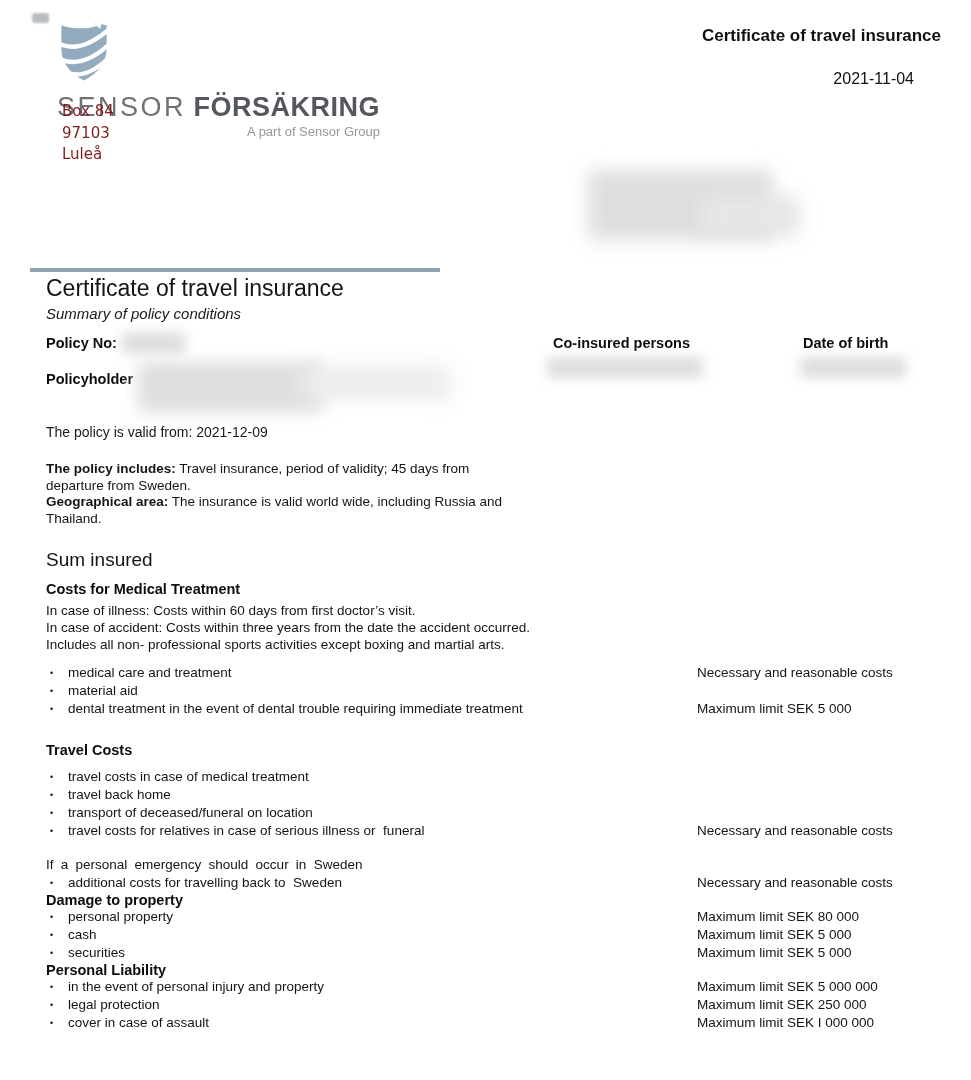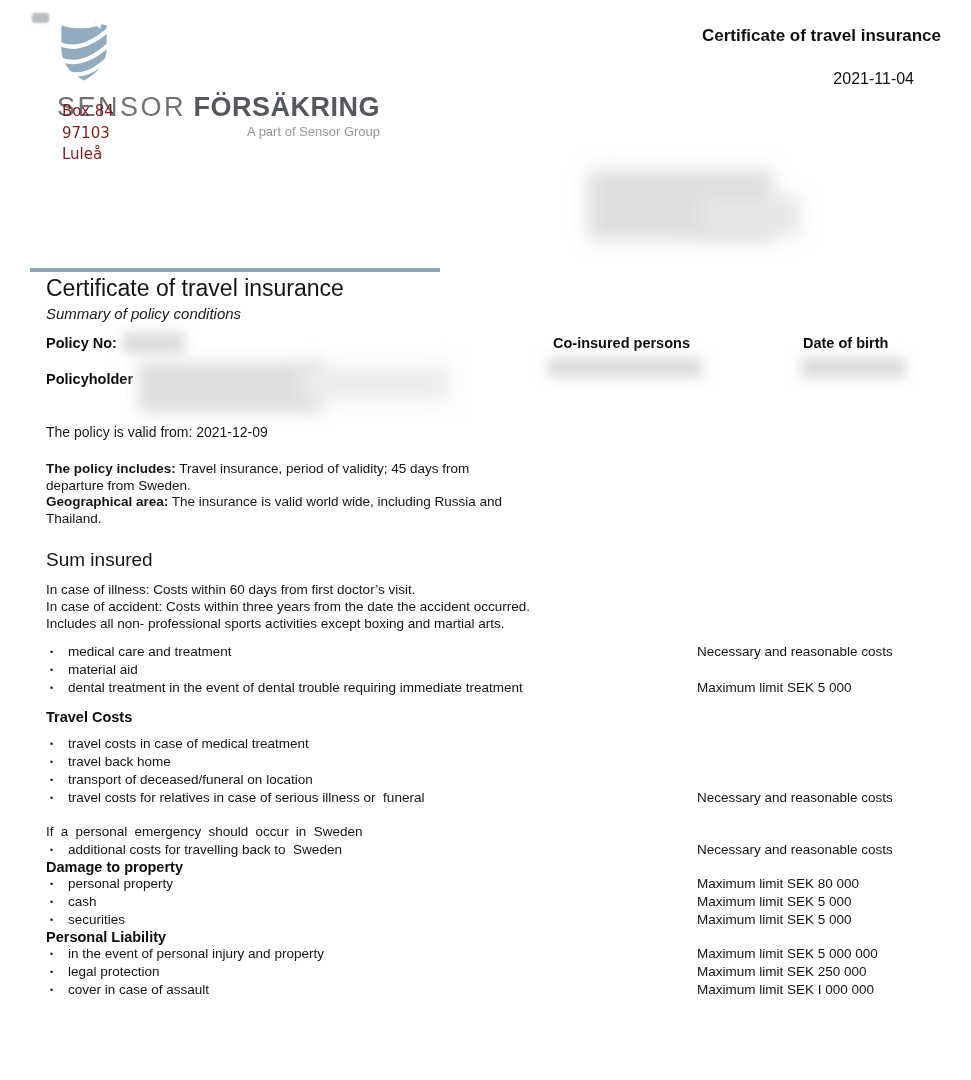--- a/index.html
+++ b/index.html
@@ -64,21 +64,21 @@
   .sum-heading { font-size:19px; font-weight:400; color:#141414; margin-bottom:10px; }
   .group-title { font-size:14.5px; font-weight:700; color:#0d0d0d; }
   .intro-line { font-size:13.5px; line-height:17px; color:#141414; }
   .intro-wrap { margin-top:5px; margin-bottom:11px; }
 
   .row { position:relative; padding-left:22px; line-height:18px; font-size:13.5px; color:#141414; }
   .row .bullet { position:absolute; left:4px; top:0; font-size:9px; line-height:18px; color:#141414; }
   .row-text { white-space:pre-wrap; }
   .row-value { position:absolute; left:651px; top:0; white-space:nowrap; font-size:13.5px; color:#141414; }
 
-  .gap-travel { margin-top:12px; }
+  .gap-travel { margin-top:24px; }
   .rows-after-title { margin-top:10px; }
   .emergency-note { margin-top:16px; font-size:13.5px; line-height:18px; word-spacing:3.5px; color:#141414; }
 </style>
 </head>
 <body>
 
 <div class="corner-artifact"></div>
 
 <div class="logo-block">
   <svg class="logo-icon" viewBox="0 0 100 115">
@@ -135,20 +135,21 @@
 <div class="includes-para">
   <b>The policy includes:</b>
   <span>Travel insurance, period of validity; 45 days from departure from Sweden.</span><br>
   <b>Geographical area:</b>
   <span>The insurance is valid world wide, including Russia and Thailand.</span>
 </div>
 
 <div class="sum-block">
   <div class="sum-heading">Sum insured</div>
 
+  <div class="group-title">Costs for Medical Treatment</div>
   <div class="intro-wrap">
     <div class="intro-line">In case of illness: Costs within 60 days from first doctor’s visit.</div>
     <div class="intro-line">In case of accident: Costs within three years from the date the accident occurred.</div>
     <div class="intro-line">Includes all non- professional sports activities except boxing and martial arts.</div>
   </div>
   <div class="row">
     <span class="bullet">•</span>
     <span class="row-text">medical care and treatment</span>
     <span class="row-value">Necessary and reasonable costs</span>
   </div>

